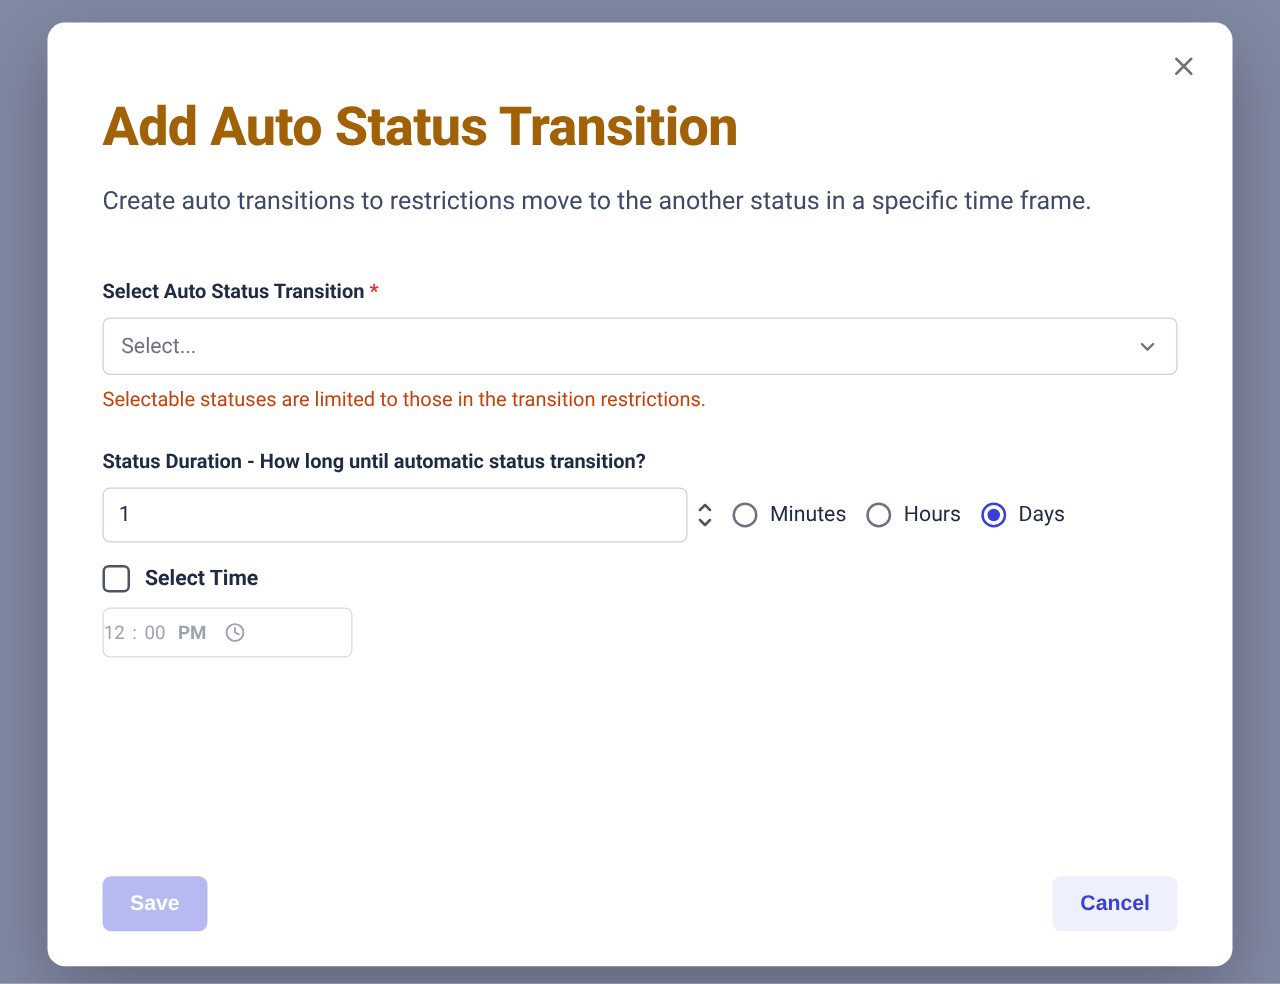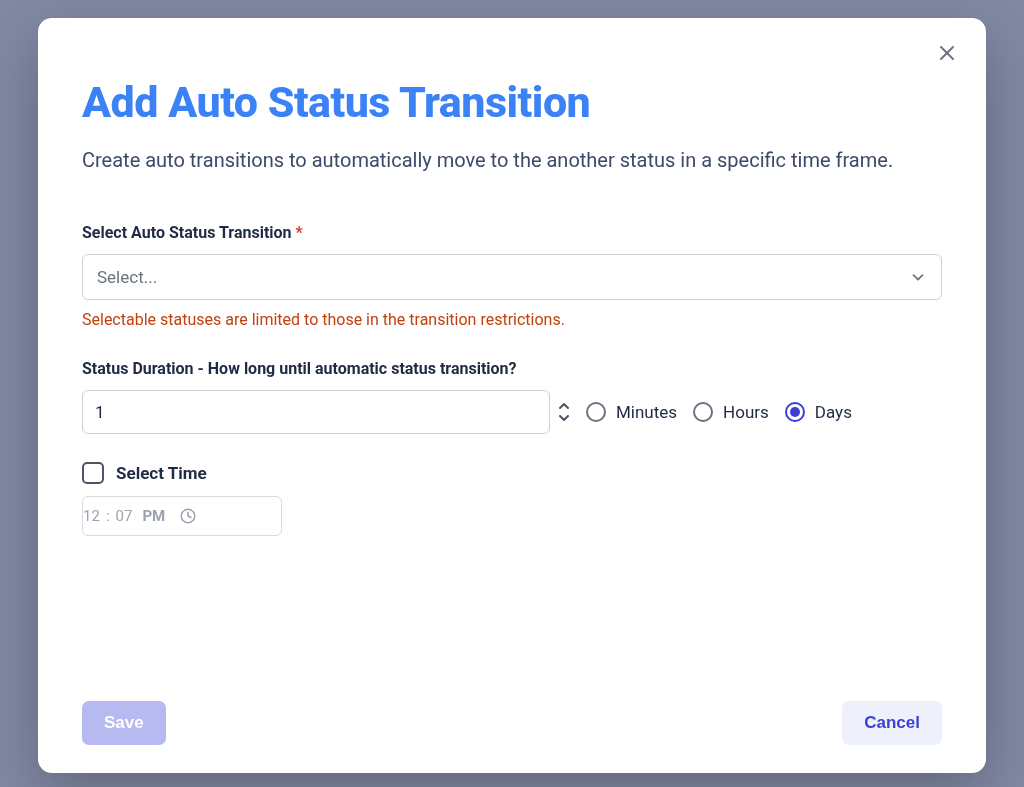--- a/index.html
+++ b/index.html
@@ -31,21 +31,21 @@
       height: 26px;
       display: flex;
       align-items: center;
       justify-content: center;
       color: #6b7280;
       cursor: pointer;
     }
     .title {
       font-size: 43px;
       font-weight: 800;
-      color: #3b82f6;
+      color: #a16207;
       letter-spacing: -0.5px;
       line-height: 1.15;
       margin-top: 12px;
       margin-bottom: 16px;
     }
     .subtitle {
       font-size: 20px;
       line-height: 1.7;
       color: #3e4a6a;
       max-width: 820px;
@@ -106,21 +106,21 @@
     .radio-circle {
       width: 20px; height: 20px; border-radius: 50%;
       border: 2px solid #6b7280; position: relative;
     }
     .radio-circle.selected { border-color: #3b3fd8; }
     .radio-circle.selected::after {
       content: ""; position: absolute; top: 3px; left: 3px;
       width: 10px; height: 10px; border-radius: 50%; background: #3b3fd8;
     }
     .radio-label { font-size: 17px; color: #1f2a44; }
-    .time-section { margin-top: 28px; }
+    .time-section { margin-top: 18px; }
     .checkbox-row { display: flex; align-items: center; gap: 12px; margin-bottom: 12px; }
     .checkbox {
       width: 22px; height: 22px; border: 2px solid #4b5563; border-radius: 5px;
     }
     .checkbox-label { font-size: 17px; font-weight: 700; color: #1f2a44; }
     .time-box {
       width: 200px; height: 40px; border: 1px solid #d6dae0; border-radius: 6px;
       display: flex; align-items: center; padding: 0 0; color: #9ca3af;
       font-size: 15px; gap: 6px;
     }
@@ -145,21 +145,21 @@
 
 <div class="modal">
   <div class="close-btn">
     <svg width="18" height="18" viewBox="0 0 18 18" fill="none" stroke="currentColor" stroke-width="2" stroke-linecap="round">
         <line x1="3" y1="3" x2="15" y2="15"></line>
         <line x1="15" y1="3" x2="3" y2="15"></line>
       </svg>
   </div>
 
   <h1 class="title">Add Auto Status Transition</h1>
-  <p class="subtitle">Create auto transitions to automatically move to the another status in a specific time frame.</p>
+  <p class="subtitle">Create auto transitions to restrictions move to the another status in a specific time frame.</p>
 
   <div>
     <div class="field-label">
       <span>Select Auto Status Transition</span><span class="req">*</span>
     </div>
     <div class="select-box">
       <span class="select-placeholder">Select...</span>
       <svg width="18" height="18" viewBox="0 0 20 20" fill="none" stroke="#6b7280" stroke-width="2" stroke-linecap="round" stroke-linejoin="round">
           <polyline points="5,8 10,13 15,8"></polyline>
         </svg>
@@ -199,21 +199,21 @@
   </div>
 
   <div class="time-section">
     <div class="checkbox-row">
       <span class="checkbox"></span>
       <span class="checkbox-label">Select Time</span>
     </div>
     <div class="time-box">
       <span>12</span>
       <span>:</span>
-      <span>07</span>
+      <span>00</span>
       <span class="pm">PM</span>
       <svg width="18" height="18" viewBox="0 0 24 24" fill="none" stroke="#9ca3af" stroke-width="2" stroke-linecap="round" stroke-linejoin="round">
           <circle cx="12" cy="12" r="9"></circle>
           <polyline points="12,7 12,12 16,14"></polyline>
         </svg>
     </div>
   </div>
 
   <div class="footer">
     <button class="btn btn-save">Save</button>

